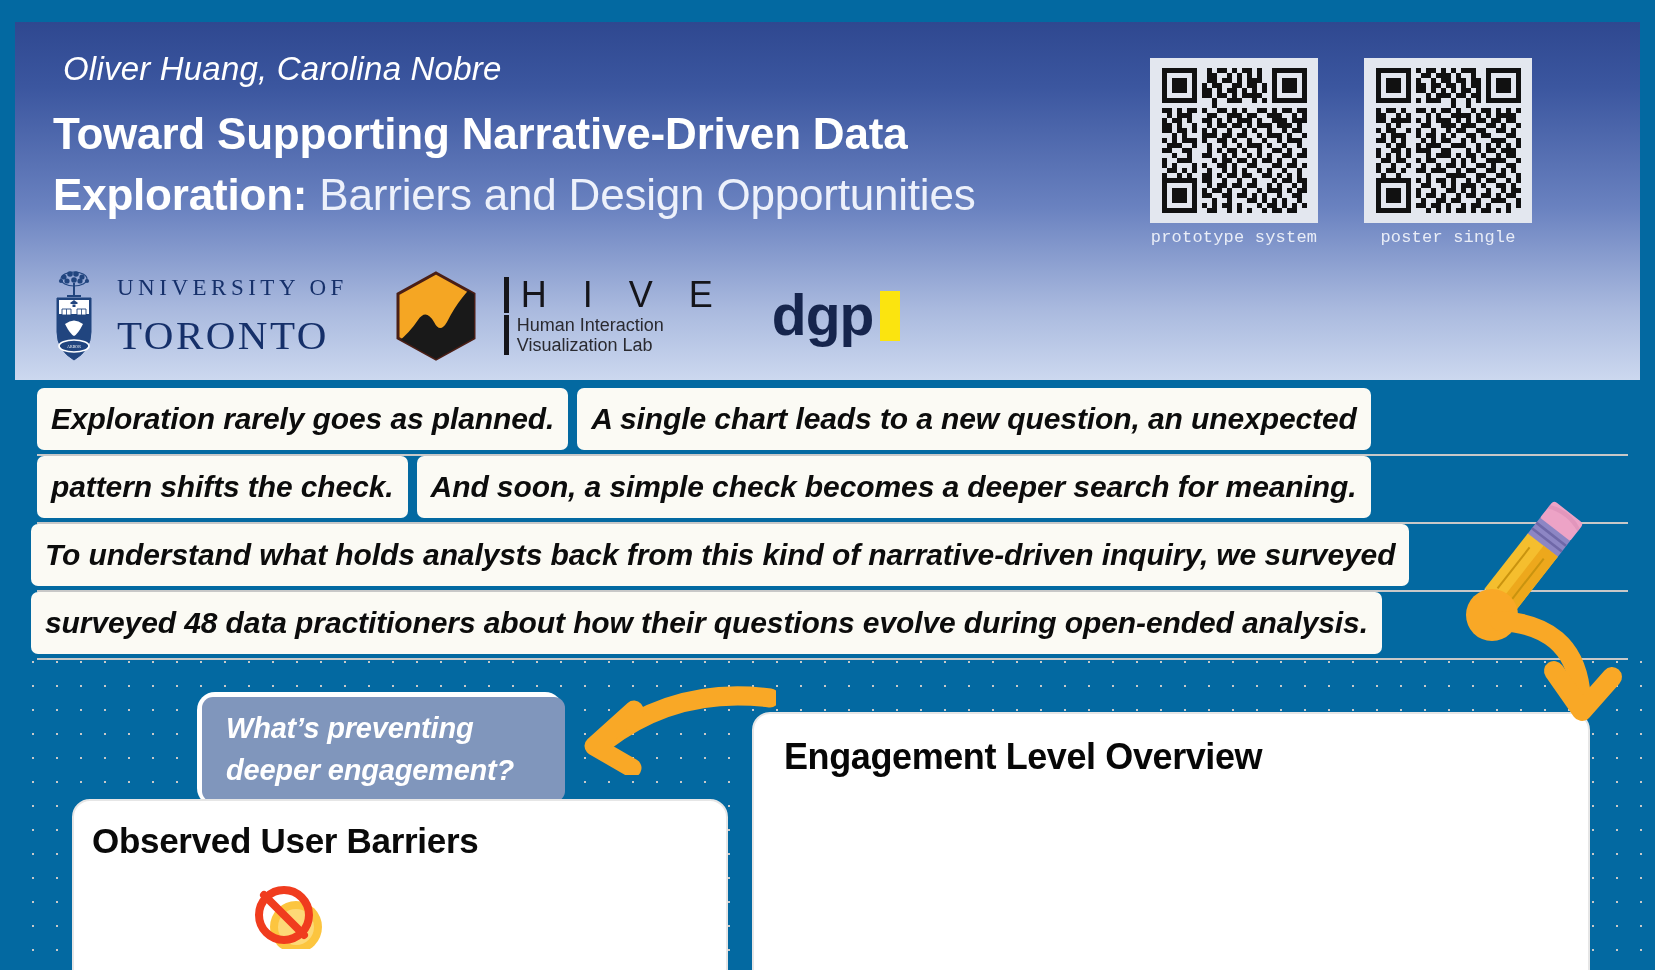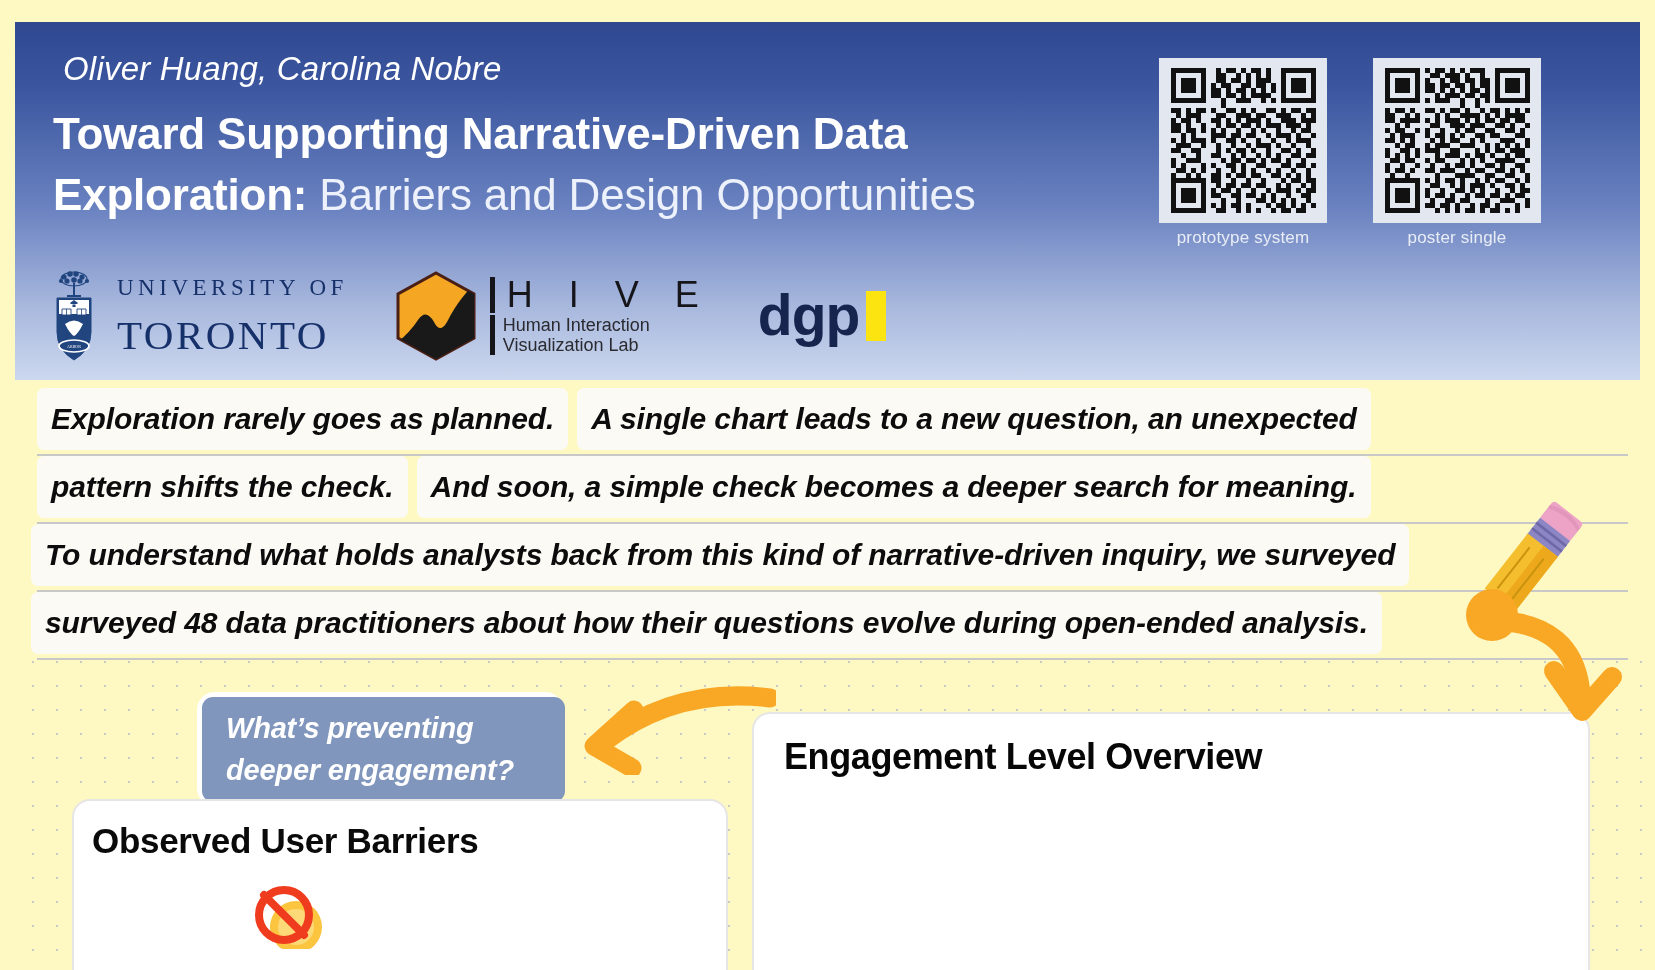--- a/index.html
+++ b/index.html
@@ -1,21 +1,21 @@
 <!DOCTYPE html>
 <html><head>
 <meta charset="utf-8">
 <style>
   html,body{margin:0;padding:0;}
   body{
     width:1655px;height:970px;overflow:hidden;background:#ffffff;
     font-family:"Liberation Sans", sans-serif;
     -webkit-font-smoothing:antialiased;
   }
-  .poster{position:relative;width:1655px;height:970px;background:#fef9c3;}
+  .poster{position:relative;width:1655px;height:970px;background:#0369a1;}
 
   
   .header{
     position:absolute;left:15px;top:22px;width:1625px;height:358px;
     background:linear-gradient(180deg,#2f4890 0%,#3b569f 18%,#6a82c0 52%,#a9b9de 80%,#ccd8ef 100%);
     overflow:hidden;
   }
   .authors{
     position:absolute;left:48px;top:28px;
     font-size:33px;font-style:italic;color:#ffffff;
@@ -24,21 +24,21 @@
   .title-wrap{position:absolute;left:38px;top:82px;width:1060px;}
   .title-l1{
     font-size:44px;font-weight:bold;color:#ffffff;line-height:1.38;
     white-space:nowrap;letter-spacing:-.2px;
   }
   .title-l2{font-size:44px;line-height:1.38;white-space:nowrap;letter-spacing:-.2px;}
   .title-strong{font-weight:bold;color:#ffffff;}
   .title-sub{font-weight:normal;color:#edf1fb;}
 
   
-  .qr-group{position:absolute;right:99px;top:36px;display:flex;gap:46px;}
+  .qr-group{position:absolute;right:108px;top:36px;display:flex;gap:46px;font-family:Liberation Mono, monospace;}
   .qr-item{display:flex;flex-direction:column;align-items:center;}
   .qr-box{
     width:168px;height:165px;background:#e3e7ef;
     padding:10px;box-sizing:border-box;
   }
   .qr-svg{width:100%;height:100%;display:block;}
   .qr-cap{
     margin-top:5px;font-size:17px;color:#e9edf7;letter-spacing:.2px;
   }
 
@@ -48,21 +48,21 @@
   .crest{width:58px;height:96px;display:block;}
   .uoft-text{display:flex;flex-direction:column;line-height:1;}
   .uoft-top{
     font-family:"Liberation Serif",serif;font-size:23px;color:#16306a;
     letter-spacing:4.5px;font-weight:normal;
   }
   .uoft-bot{
     font-family:"Liberation Serif",serif;font-size:41px;color:#16306a;
     letter-spacing:2.5px;margin-top:16px;
   }
-  .logo-hive{display:flex;align-items:center;gap:10px;margin-left:44px;}
+  .logo-hive{display:flex;align-items:center;gap:24px;margin-left:44px;}
   .hex{width:88px;height:92px;display:block;}
   .hive-text{display:flex;flex-direction:column;}
   .hive-word{
     font-size:36px;letter-spacing:13px;color:#15151a;line-height:1;
     padding-left:12px;border-left:5px solid #15151a;font-weight:normal;
   }
   .hive-sub{
     padding-left:8px;border-left:5px solid #15151a;margin-top:2px;
     font-size:18px;color:#2a2a30;line-height:1.12;
   }

